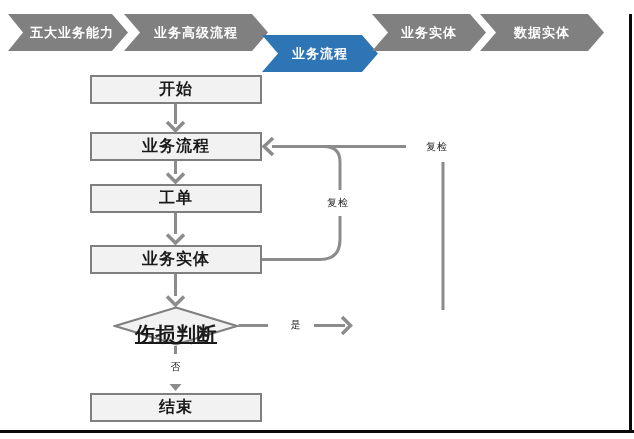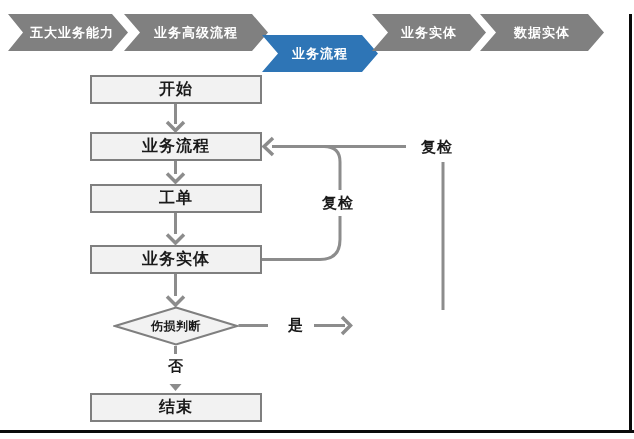--- a/index.html
+++ b/index.html
@@ -40,30 +40,30 @@
   .n-start  {left:90px;top:75px; width:172px;height:29px;}
   .n-plan   {left:90px;top:132px;width:172px;height:29px;}
   .n-order  {left:90px;top:184px;width:172px;height:29px;font-family:Liberation Mono, monospace;}
   .n-inspect{left:90px;top:245px;width:172px;height:29px;}
   .n-repair {left:352px;top:310px;width:180px;height:29px;}
   .n-end    {left:90px;top:393px;width:172px;height:29px;}
 
   .diamond{position:absolute;left:113px;top:306px;width:126px;height:40px;}
   .diamond svg{position:absolute;left:0;top:0;}
   .diamond .dlabel{
-    position:absolute;left:0;top:0;width:100%;height:100%;
+    position:absolute;left:0;top:8px;width:100%;height:100%;
     display:flex;align-items:center;justify-content:center;
-    font-size:12px;font-weight:bold;color:var(--label-text);letter-spacing:0.5px;
+    font-size:20px;font-weight:bold;color:var(--label-text);letter-spacing:0.5px;text-decoration:underline;
   }
 
   
   .edge-label{
     position:absolute;background:#ffffff;
     display:flex;align-items:center;justify-content:center;
-    font-size:15px;font-weight:bold;color:var(--label-text);letter-spacing:1px;
+    font-size:10px;font-weight:normal;color:var(--label-text);letter-spacing:1px;
   }
   .lbl-recheck-outer{left:409px;top:136px;width:56px;height:22px;}
   .lbl-recheck-inner{left:310px;top:192px;width:56px;height:22px;}
   .lbl-yes{left:282px;top:314px;width:28px;height:22px;}
   .lbl-no {left:162px;top:356px;width:28px;height:21px;}
 
   
   #connectors{position:absolute;left:0;top:0;width:634px;height:439px;}
   .edge{stroke:var(--connector);stroke-width:3;fill:none;}
   .edge-head{stroke:var(--connector);stroke-width:3.5;fill:none;}

